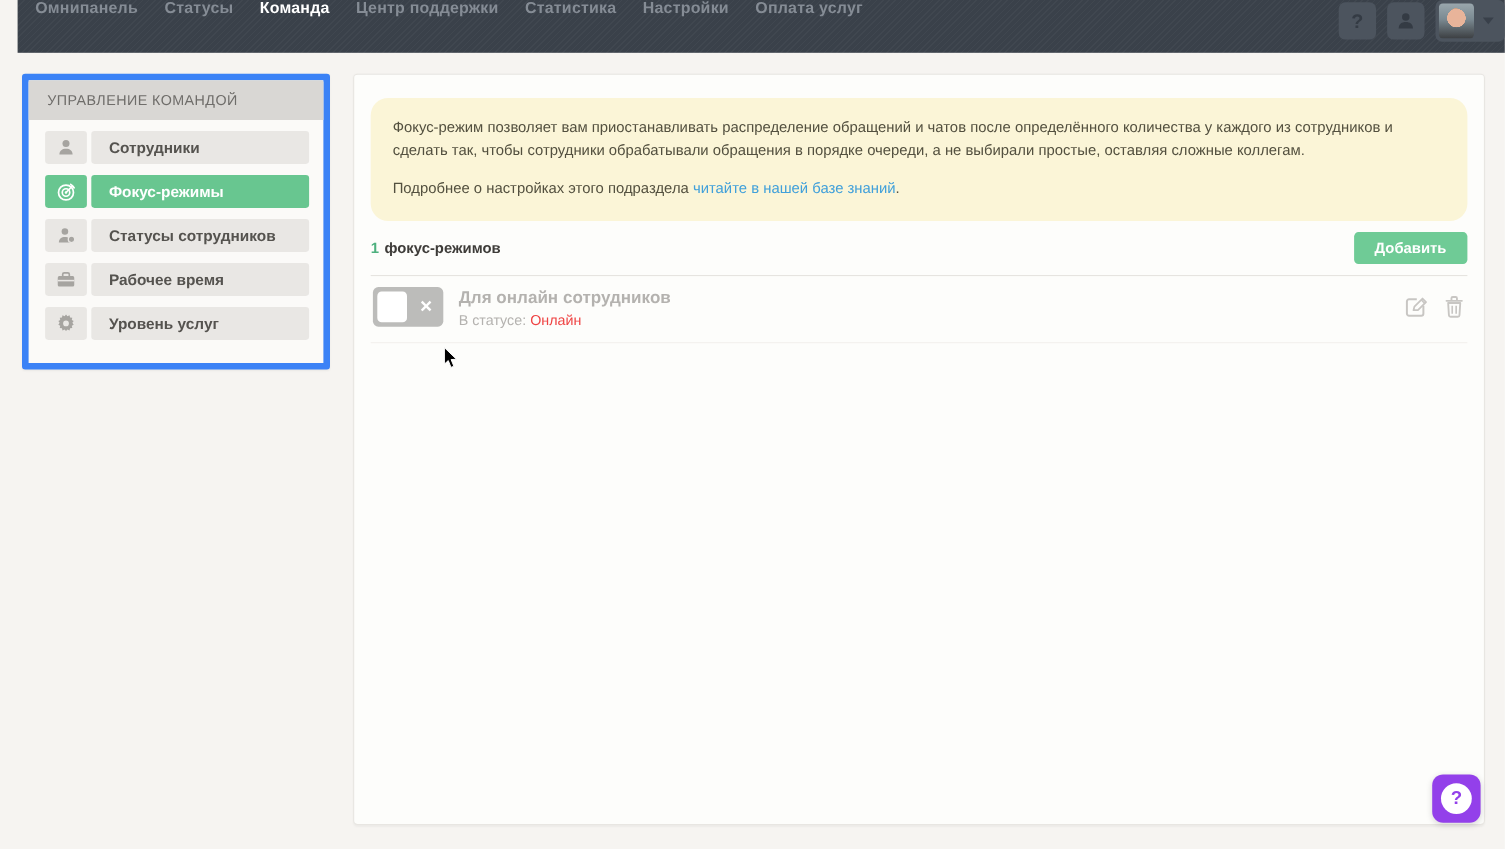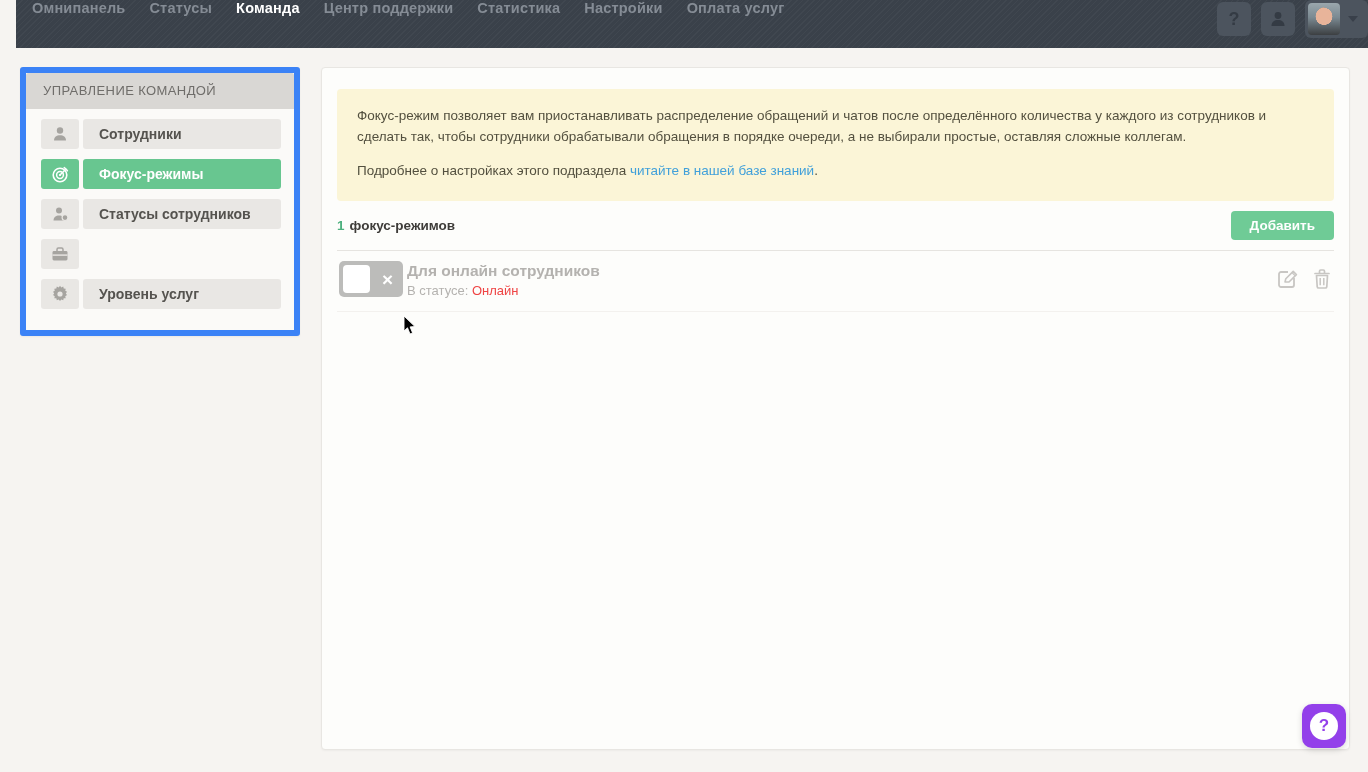--- a/index.html
+++ b/index.html
@@ -70,21 +70,21 @@
   .sidebar-item.active .icon-box, .sidebar-item.active .label-box { background:#68c690; color:#ffffff; }
   .sidebar-item svg { display:block; }
 
   
   .main-card {
     position:absolute; left:321px; top:67px; width:1029px; height:683px;
     background:#fdfdfb; border:1px solid #e8e6e2; border-radius:4px;
     box-shadow:0 1px 2px rgba(0,0,0,0.04);
   }
   .info-box {
-    margin:21px 15px 0 15px; background:#fbf5d7; border-radius:4px;
+    margin:21px 15px 0 15px; background:#fbf5d7; border-radius:16px;
     padding:17px 20px 19px 20px;
     color:#53503f; font-size:13.5px; line-height:1.55;
   }
   .info-box .p2 { margin-top:13px; }
   .kb-link { color:#41a0da; text-decoration:none; cursor:pointer; }
 
   .count-row {
     margin:0 15px; height:50px; display:flex; align-items:center;
     border-bottom:1px solid #e6e4e0;
   }
@@ -105,21 +105,21 @@
     position:relative; cursor:pointer; flex:none;
   }
   .toggle .knob {
     position:absolute; left:4px; top:4px; width:27px; height:28px;
     background:#ffffff; border-radius:4px;
   }
   .toggle .x-mark {
     position:absolute; right:10px; top:50%; transform:translateY(-50%);
     color:#ffffff; font-size:19px; font-weight:bold; line-height:1;
   }
-  .focus-item .texts { margin-left:4px; padding-top:1px; }
+  .focus-item .texts { margin-left:14px; padding-top:1px; }
   .focus-title { color:#b4b2af; font-size:15.5px; font-weight:bold; }
   .focus-status { margin-top:3px; font-size:13px; color:#b4b2af; }
   .status-value { color:#ef4444; }
   .item-actions { margin-left:auto; display:flex; gap:13px; padding-top:6px; }
   .action-icon { cursor:pointer; }
   .action-icon svg { display:block; }
 
   
   .help-widget {
     position:absolute; right:22px; bottom:24px; width:44px; height:44px;
@@ -203,20 +203,21 @@
   </div>
 
   <div class="sidebar-item">
     <div class="icon-box">
       <svg width="18" height="17" viewBox="0 0 18 17">
         <rect x="1.5" y="5" width="15" height="9.5" rx="1.4" fill="#a6a4a0"></rect>
         <path d="M6 5 V3.4 C6 2.6 6.6 2 7.4 2 H10.6 C11.4 2 12 2.6 12 3.4 V5" fill="none" stroke="#a6a4a0" stroke-width="1.5"></path>
         <rect x="1.5" y="8.4" width="15" height="1.4" fill="#e9e7e4"></rect>
       </svg>
     </div>
+    <div class="label-box">Рабочее время</div>
   </div>
 
   <div class="sidebar-item">
     <div class="icon-box">
       <svg width="18" height="18" viewBox="0 0 18 18">
         <path d="M9 1.5 L10.4 3.2 L12.5 2.3 L13 4.5 L15.2 4.7 L14.7 6.9 L16.6 8 L15.3 9.8 L16.6 11.6 L14.7 12.7 L15.2 14.9 L13 15.1 L12.5 17.3 L10.4 16.4 L9 18 L7.6 16.4 L5.5 17.3 L5 15.1 L2.8 14.9 L3.3 12.7 L1.4 11.6 L2.7 9.8 L1.4 8 L3.3 6.9 L2.8 4.7 L5 4.5 L5.5 2.3 L7.6 3.2 Z" fill="#a6a4a0" transform="scale(0.92) translate(0.8,-0.6)"></path>
         <circle cx="9" cy="9" r="2.6" fill="#e9e7e4"></circle>
       </svg>
     </div>
     <div class="label-box">Уровень услуг</div>

